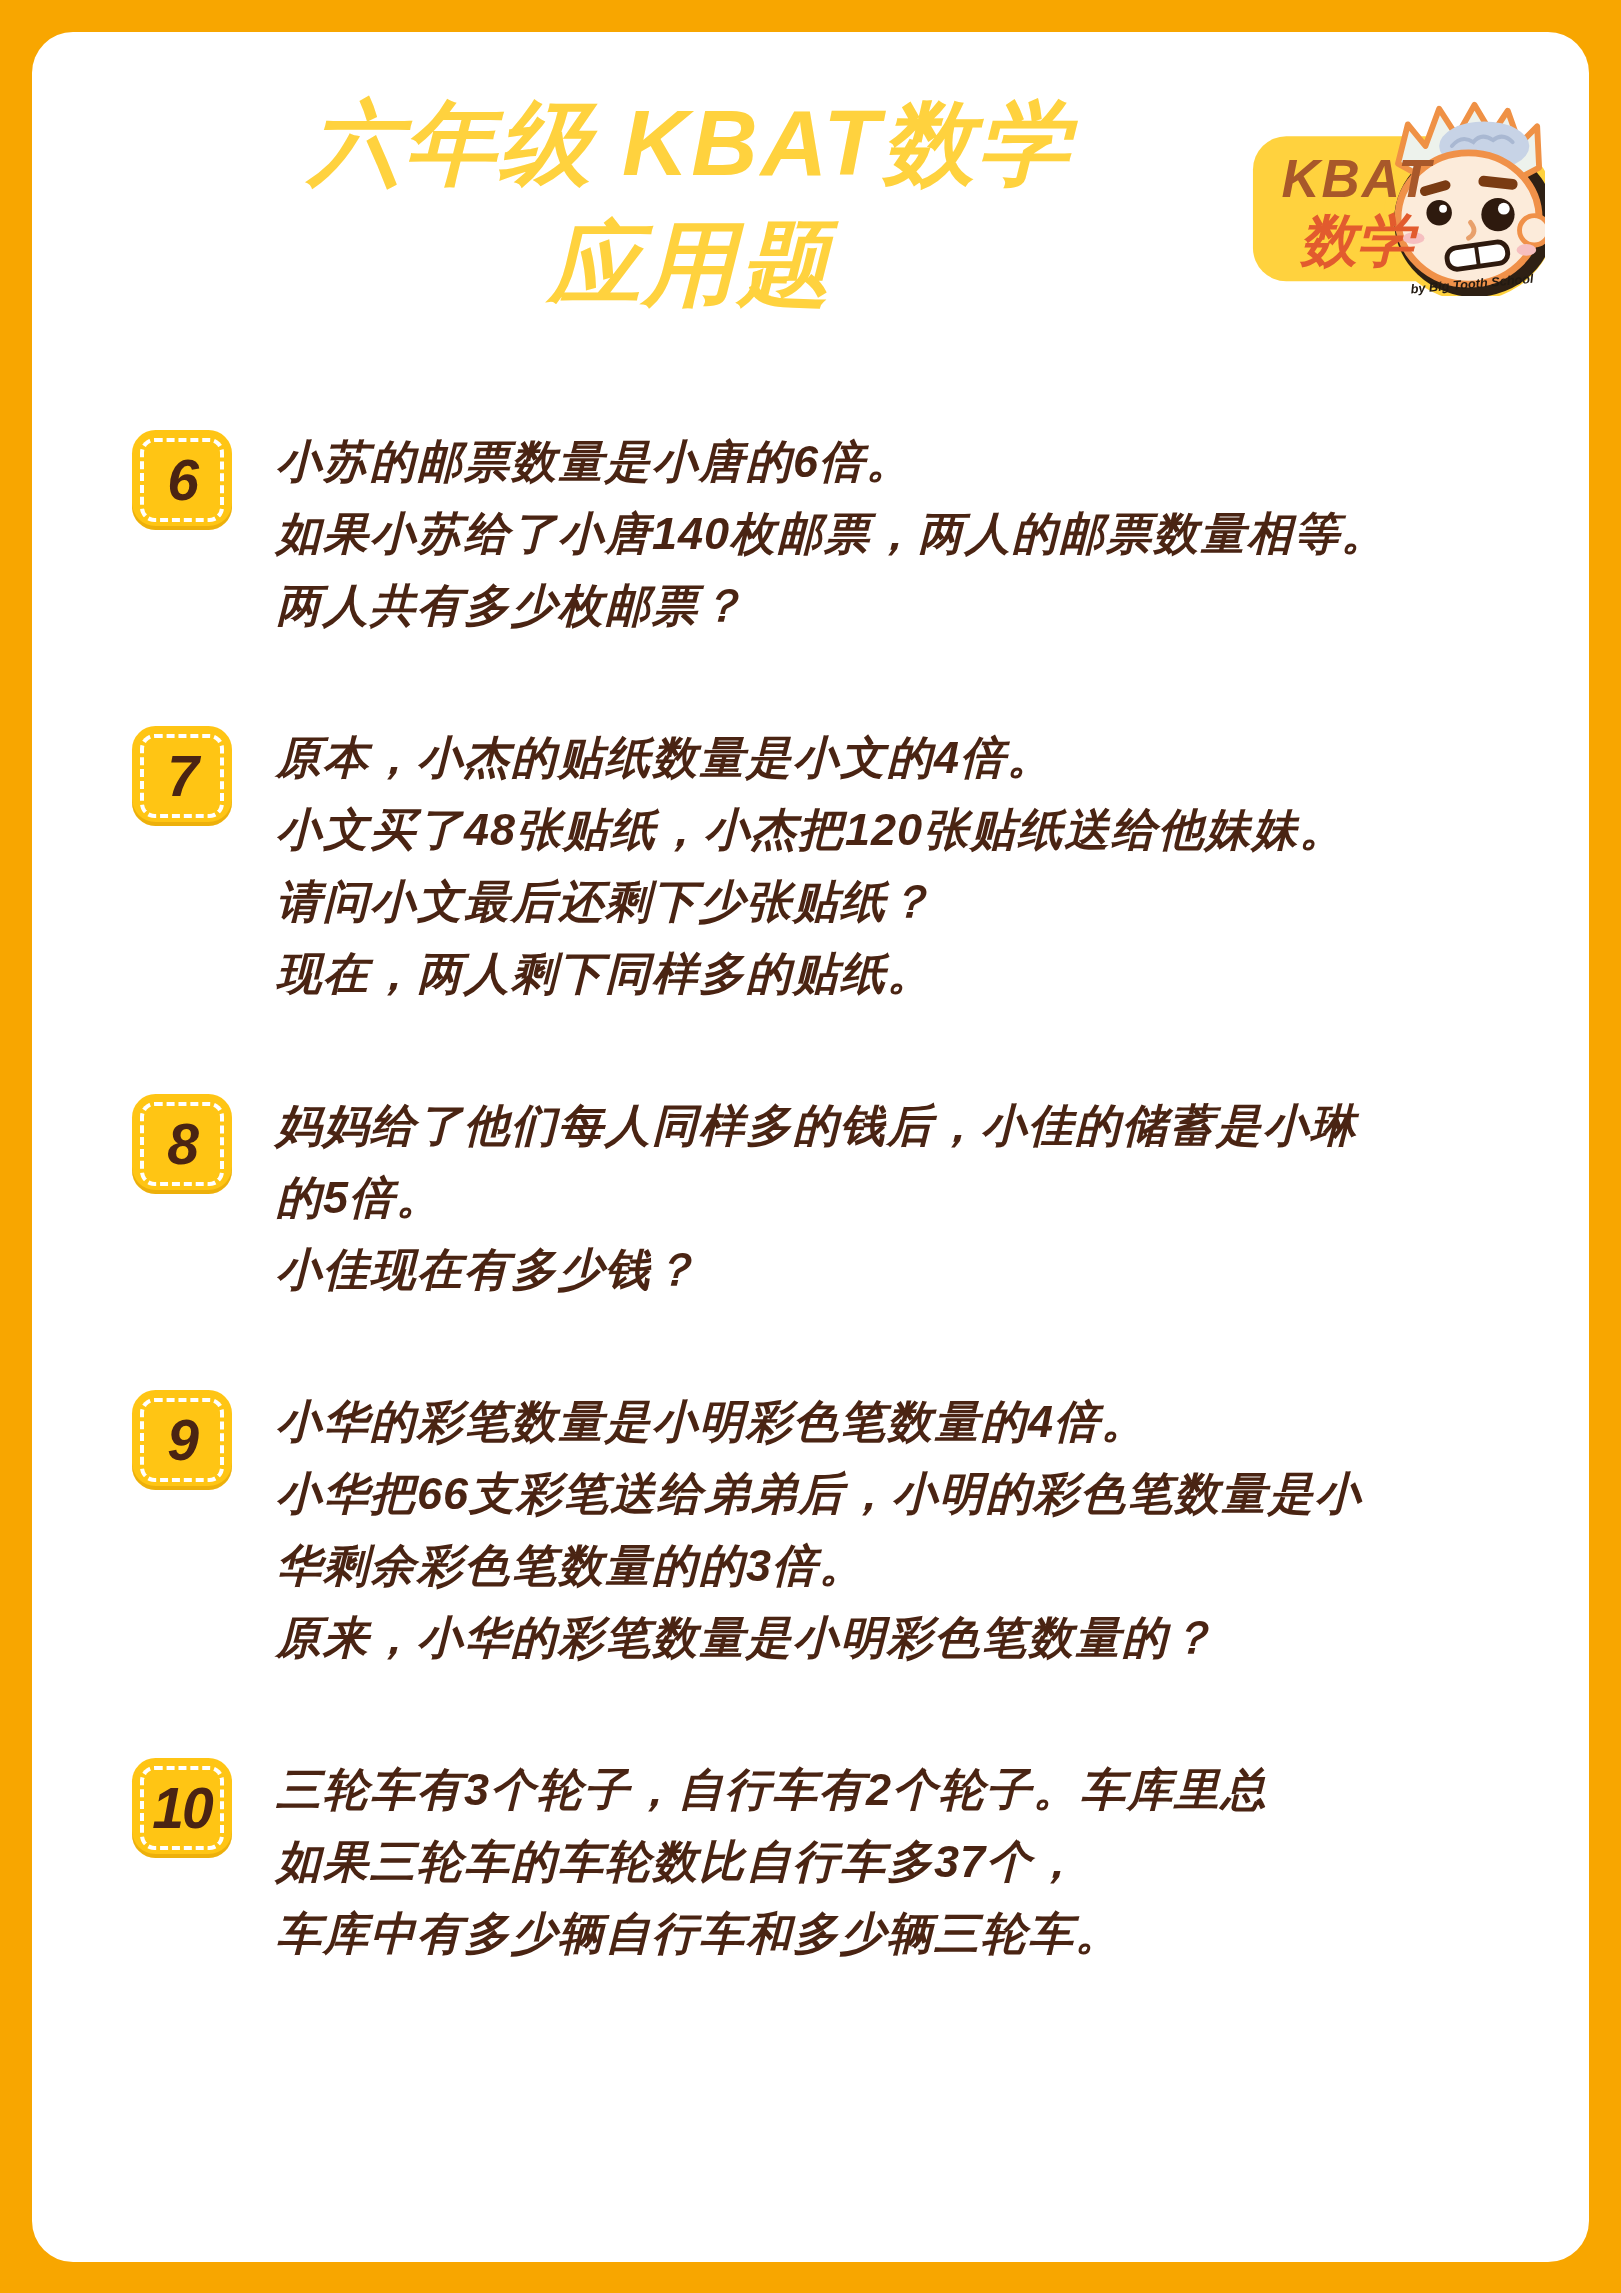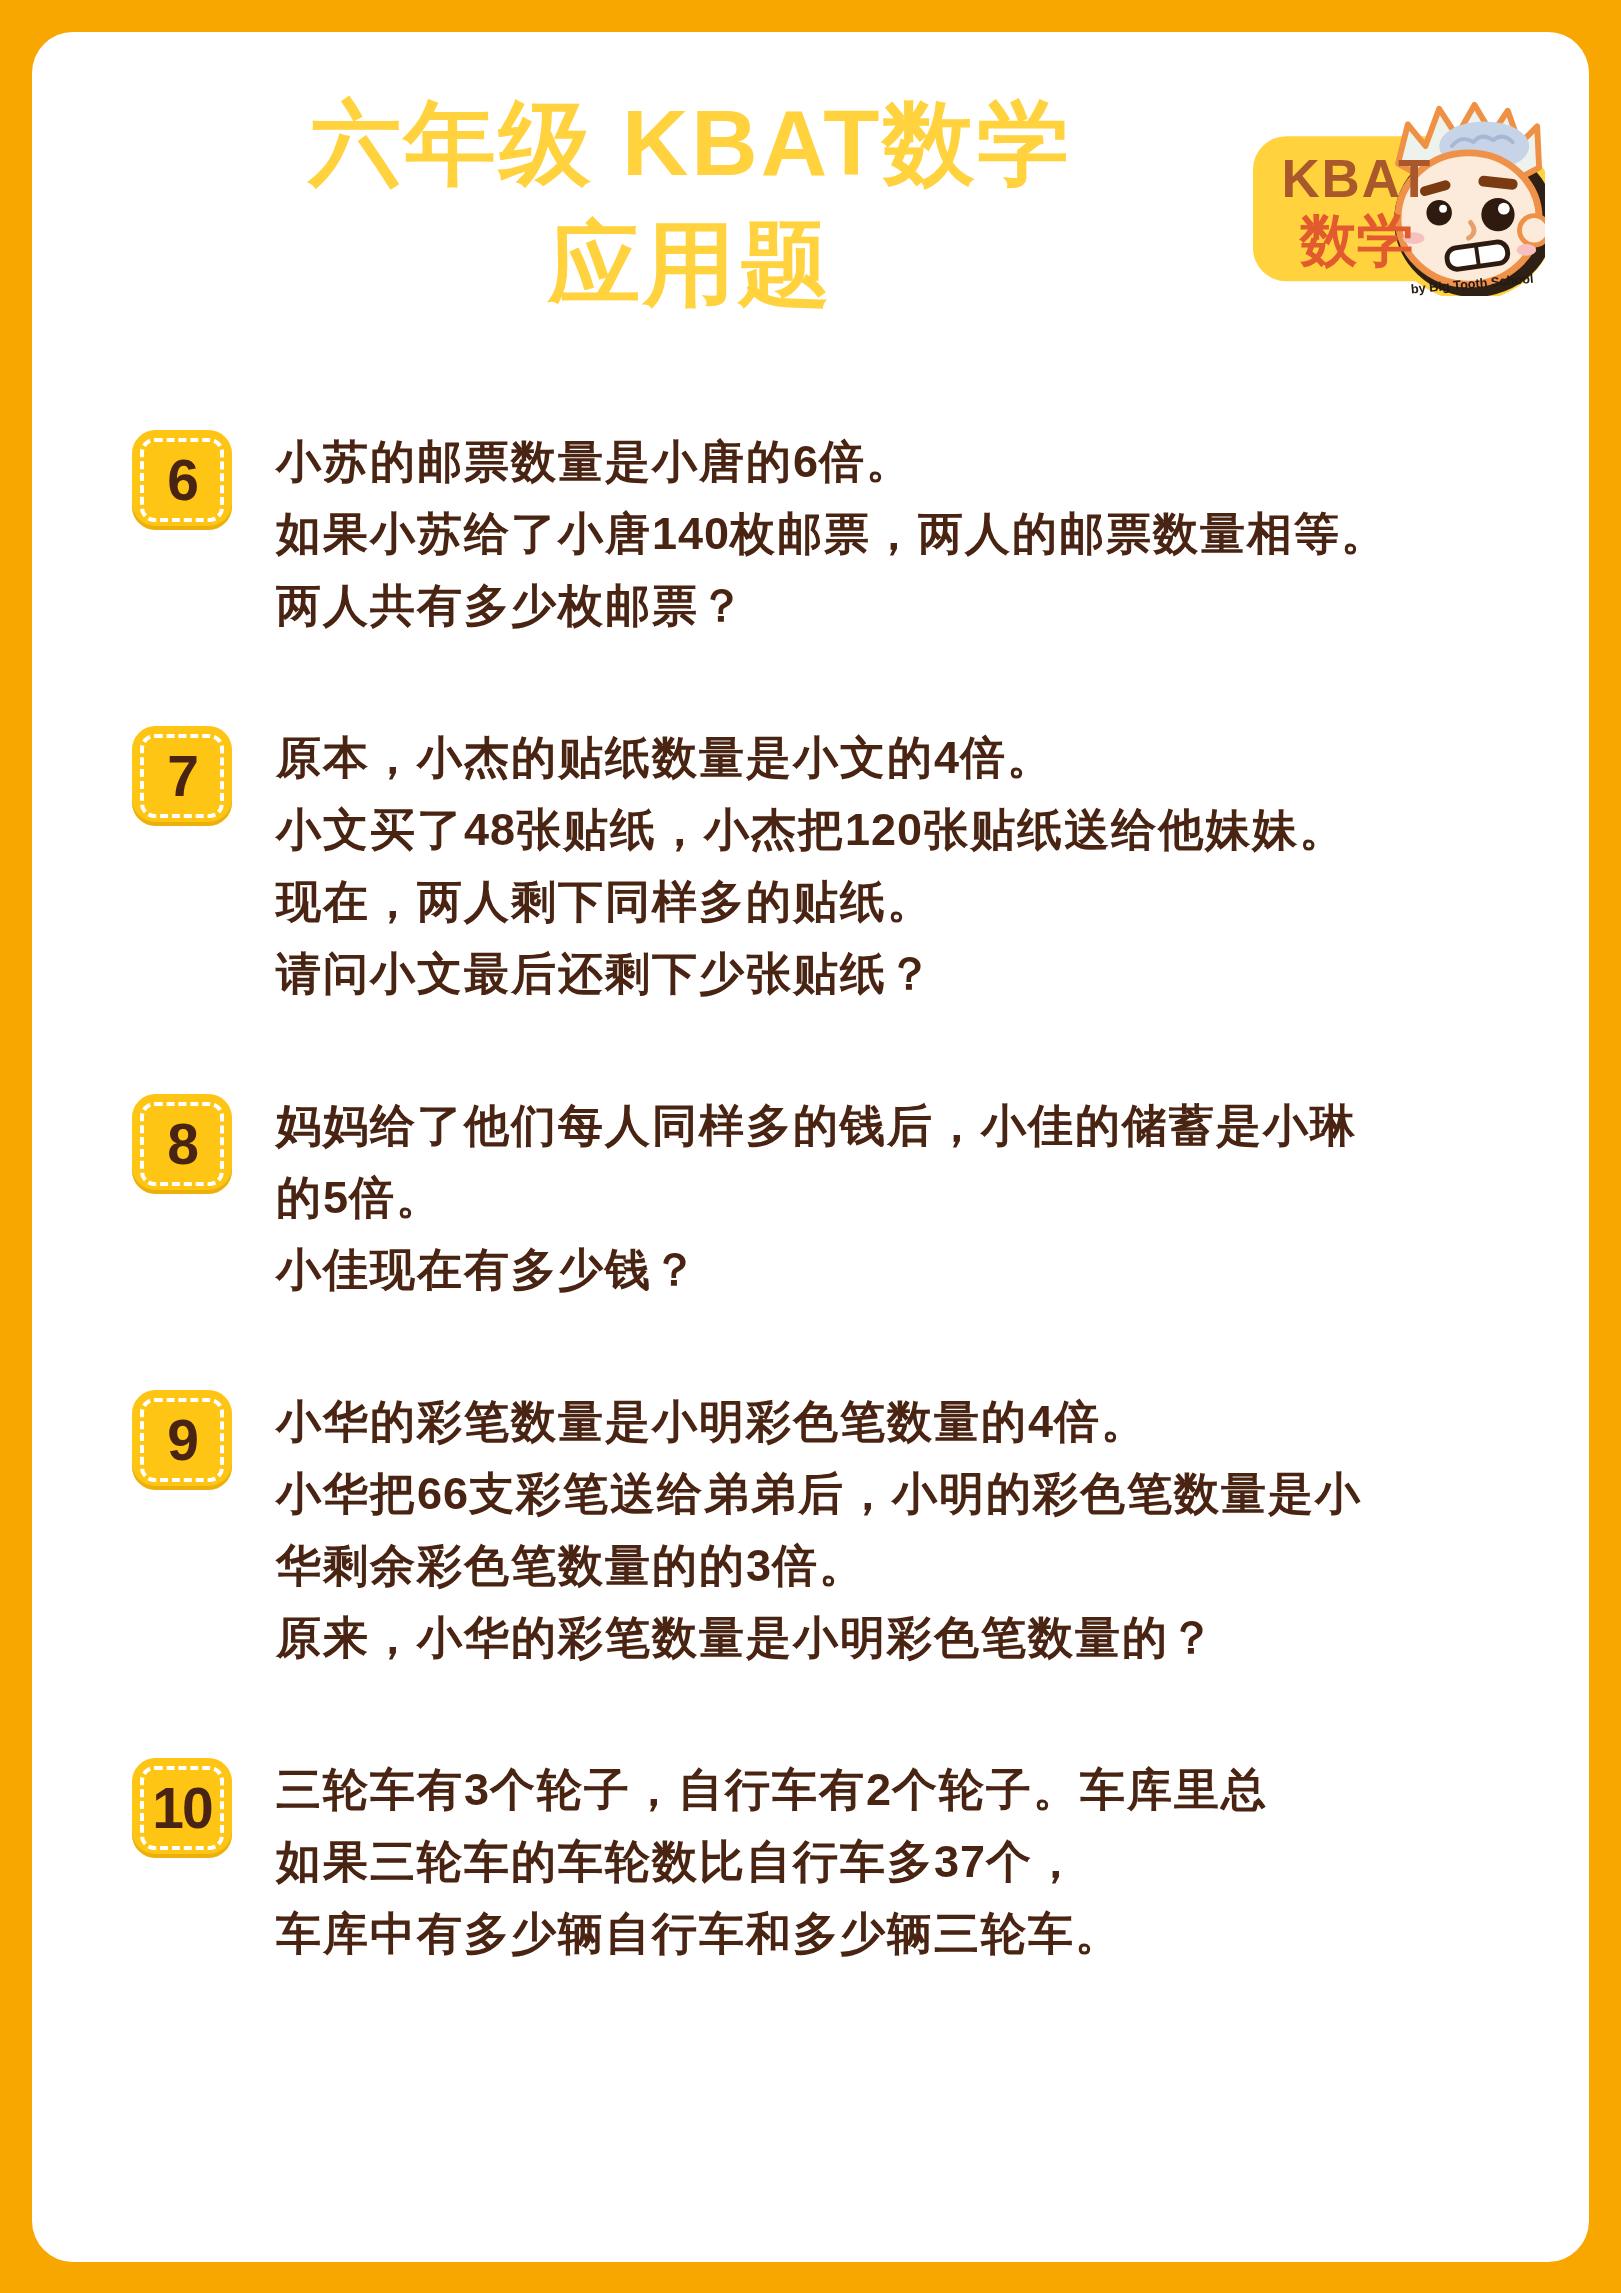--- a/index.html
+++ b/index.html
@@ -19,20 +19,21 @@
     background:var(--frame);
     font-family:"Liberation Sans", sans-serif;
     position:relative;
   }
   .page{
     position:absolute;
     left:32px;top:32px;right:32px;bottom:32px;
     background:#ffffff;
     border-radius:41px;
     overflow:hidden;
+    font-style:italic;
   }
   .header{
     display:flex;
     align-items:flex-start;
     padding:51px 44px 0 98px;
   }
   .title{
     flex:1;
     text-align:center;
     color:var(--title);
@@ -157,22 +158,22 @@
           <div class="line"><span>两人共有多少枚邮票？</span></div>
         </div>
       </div>
       <div class="problem-row">
         <div class="badge">
           <span class="badge-num">7</span>
         </div>
         <div class="problem-text">
           <div class="line"><span>原本，小杰的贴纸数量是小文的</span><b>4</b><span>倍。</span></div>
           <div class="line"><span>小文买了</span><b>48</b><span>张贴纸，小杰把</span><b>120</b><span>张贴纸送给他妹妹。</span></div>
+          <div class="line"><span>请问小文最后还剩下少张贴纸？</span></div>
           <div class="line"><span>现在，两人剩下同样多的贴纸。</span></div>
-          <div class="line"><span>请问小文最后还剩下少张贴纸？</span></div>
         </div>
       </div>
       <div class="problem-row">
         <div class="badge">
           <span class="badge-num">8</span>
         </div>
         <div class="problem-text">
           <div class="line"><span>妈妈给了他们每人同样多的钱后，小佳的储蓄是小琳</span></div>
           <div class="line"><span>的</span><b>5</b><span>倍。</span></div>
           <div class="line"><span>小佳现在有多少钱？</span></div>

